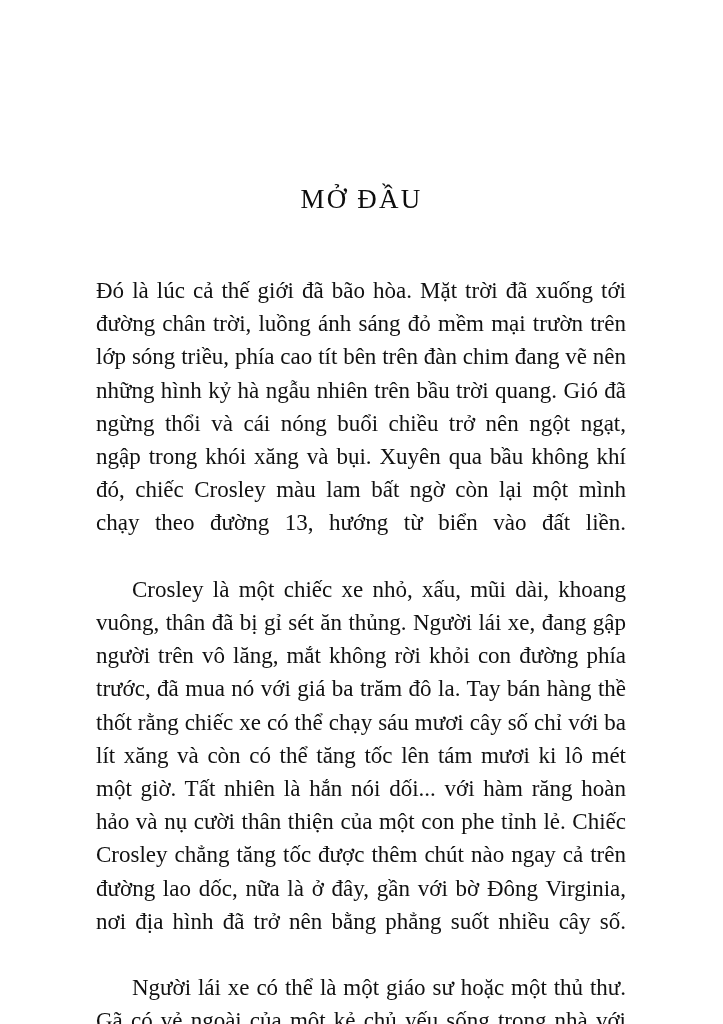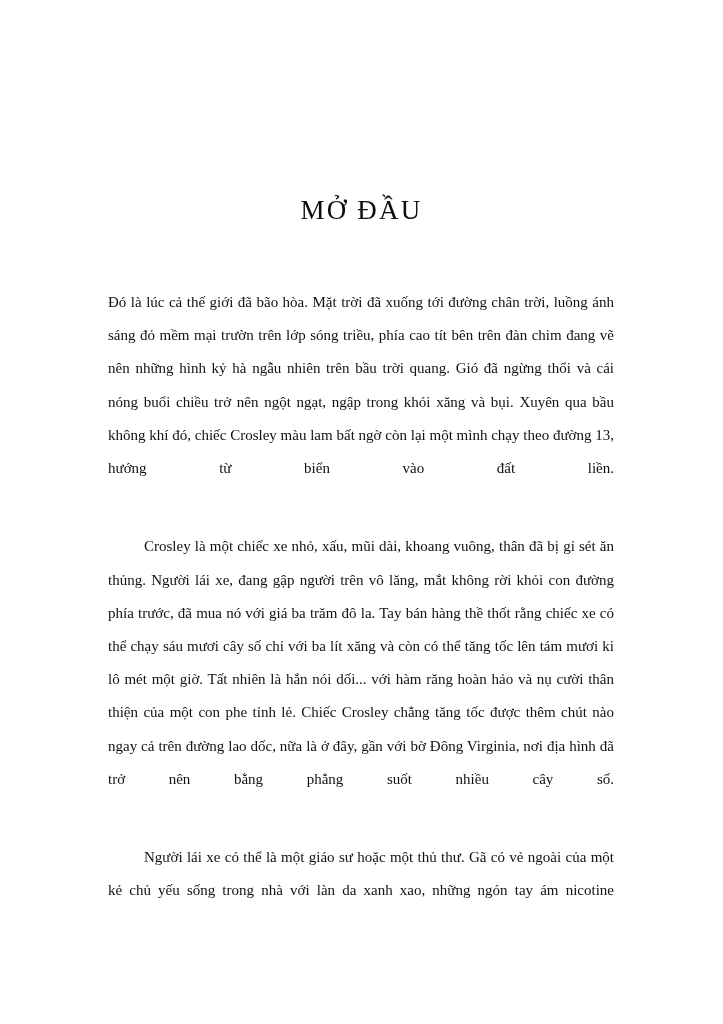--- a/index.html
+++ b/index.html
@@ -18,42 +18,42 @@
     font-family: "Liberation Serif", "DejaVu Serif", serif;
     color: #111111;
     -webkit-font-smoothing: antialiased;
   }
 
   
   .chapter-title {
     position: absolute;
     left: 0;
     right: 0;
-    top: 193px;
+    top: 182px;
     text-align: center;
     font-size: 27px;
     line-height: 34px;
     letter-spacing: 2.2px;
     font-weight: 400;
     color: #0d0d0d;
     white-space: pre;
   }
 
   
   .body-block {
     position: absolute;
     left: 96px;
     top: 274px;
     width: 530px;
   }
   .para {
-    margin: 12px;
+    margin: 0;
     text-align: justify;
     text-justify: inter-word;
-    font-size: 15px;
+    font-size: 23px;
     line-height: 33.2px;
     color: #111111;
     hyphens: none;
     -webkit-hyphens: none;
   }
   .para.indent {
     text-indent: 36px;
   }
   
   .para:after {

